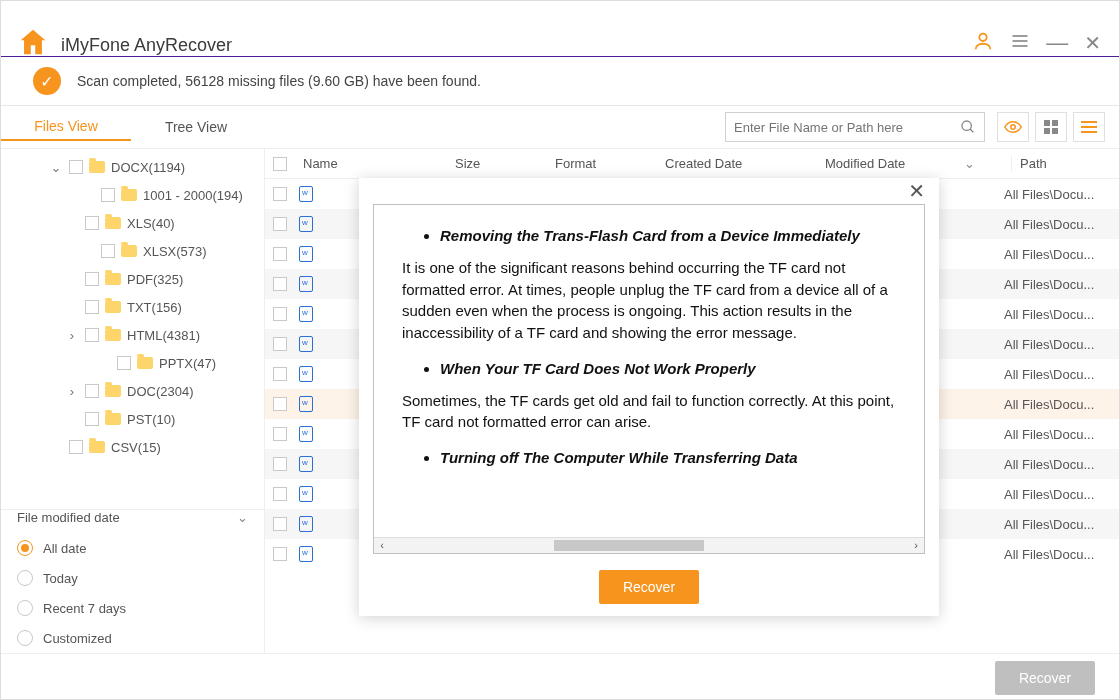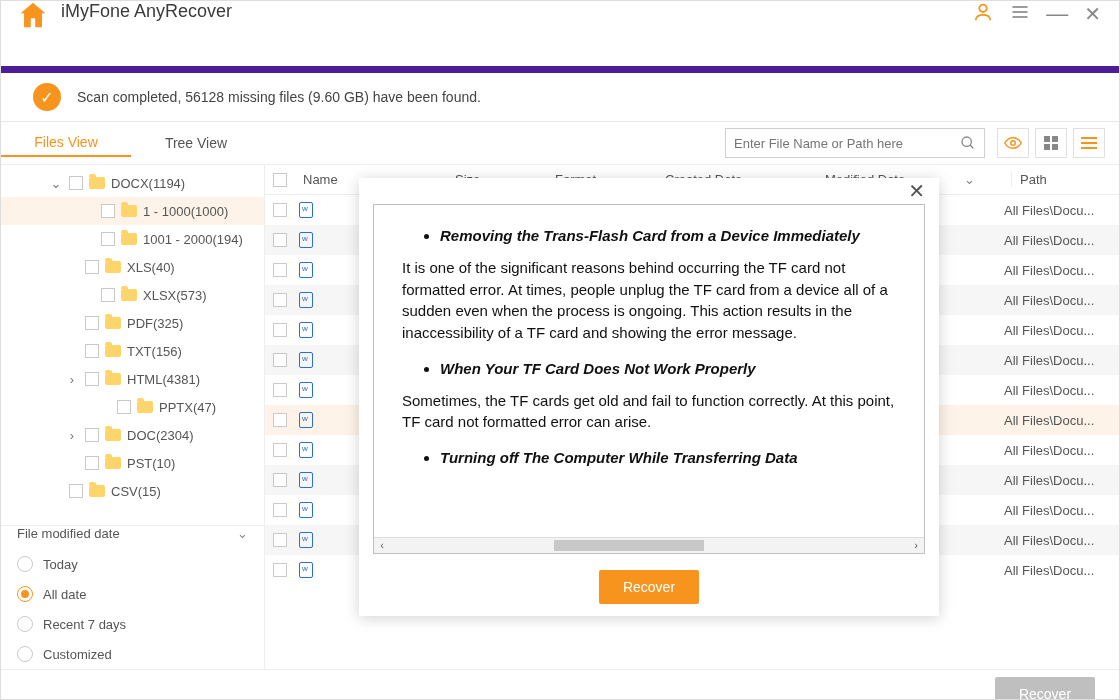--- a/index.html
+++ b/index.html
@@ -1,17 +1,17 @@
 <!DOCTYPE html>
 <html><head>
 <meta charset="utf-8">
 <style>
 * { margin: 0; padding: 0; box-sizing: border-box; font-family: Arial, sans-serif; }
 body { width: 1120px; height: 700px; overflow: hidden; background: #fff; border: 1px solid #ddd; position: relative; }
-.titlebar { height: 72px; display: flex; align-items: flex-start; padding: 0 18px; border-bottom: 7px solid #4c1d95; }
+.titlebar { height: 56px; display: flex; align-items: flex-end; padding: 0 18px; border-bottom: 1px solid #4c1d95; }
 .home-ic { width: 28px; height: 28px; background: #f7941e; clip-path: polygon(50% 6%, 94% 44%, 82% 44%, 82% 94%, 58% 94%, 58% 62%, 42% 62%, 42% 94%, 18% 94%, 18% 44%, 6% 44%); }
 .title { margin-left: 14px; font-size: 18px; color: #3b3b3b; font-weight: 400; }
 .tb-right { margin-left: auto; display: flex; align-items: center; gap: 16px; }
 .tb-right svg, .tb-right span { color: #888; }
 .profile-ic svg circle, .profile-ic svg path { stroke: #f7941e; stroke-width: 2; fill: none; }
 .statusbar { height: 48px; display: flex; align-items: center; padding: 0 32px; }
 .check-ic { width: 28px; height: 28px; border-radius: 50%; background: #f7941e; display: flex; align-items: center; justify-content: center; color: #fff; font-size: 16px; }
 .status-txt { margin-left: 16px; font-size: 14px; color: #444; }
 .toolbar { height: 44px; display: flex; align-items: center; border-top: 1px solid #e8e8e8; border-bottom: 1px solid #eee; }
 .tab { width: 130px; height: 28px; display: flex; align-items: center; justify-content: center; font-size: 14px; color: #555; cursor: pointer; }
@@ -133,26 +133,20 @@
 <div class="body">
 
   <div class="sidebar">
     <div class="tree" id="tree">
         <div class="tree-item" style="padding-left: 48px;">
           <span class="chev">⌄</span>
           <span class="cb"></span>
           <span class="folder"></span>
           <span>DOCX(1194)</span>
         </div>
-        <div class="tree-item sel" style="padding-left: 80px;">
-          <span class="chev"></span>
-          <span class="cb"></span>
-          <span class="folder"></span>
-          <span>1 - 1000(1000)</span>
-        </div>
         <div class="tree-item" style="padding-left: 80px;">
           <span class="chev"></span>
           <span class="cb"></span>
           <span class="folder"></span>
           <span>1001 - 2000(194)</span>
         </div>
         <div class="tree-item" style="padding-left: 64px;">
           <span class="chev"></span>
           <span class="cb"></span>
           <span class="folder"></span>
@@ -207,26 +201,26 @@
           <span>CSV(15)</span>
         </div>
       </div>
     <div class="filter">
       <div class="filter-hd">
         <span>File modified date</span>
         <span style="color:#888">⌄</span>
       </div>
       <div id="filter-opts">
           <div class="radio-row">
+            <span class="radio on"></span>
+            <span>All date</span>
+          </div>
+          <div class="radio-row">
             <span class="radio"></span>
             <span>Today</span>
-          </div>
-          <div class="radio-row">
-            <span class="radio on"></span>
-            <span>All date</span>
           </div>
           <div class="radio-row">
             <span class="radio"></span>
             <span>Recent 7 days</span>
           </div>
           <div class="radio-row">
             <span class="radio"></span>
             <span>Customized</span>
           </div>
         </div>

